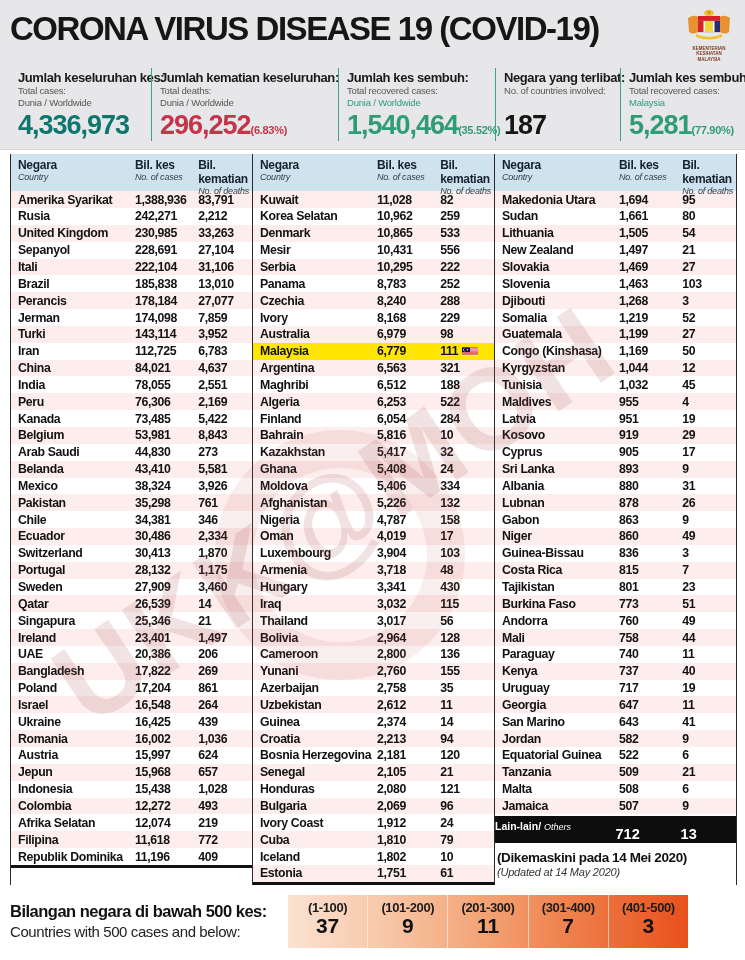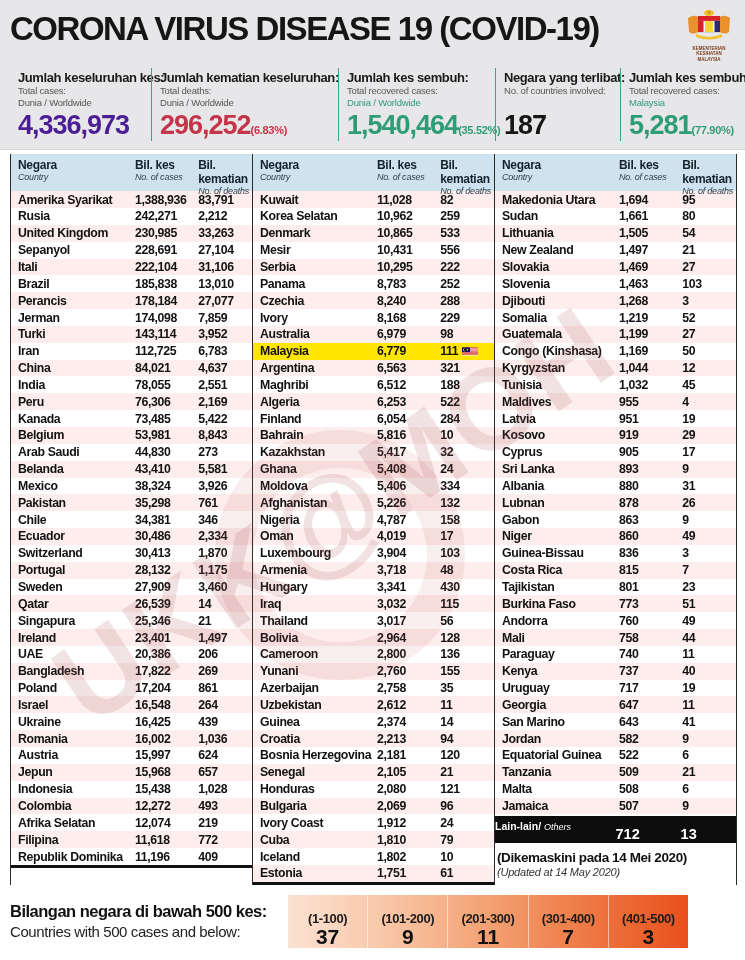--- a/index.html
+++ b/index.html
@@ -48,21 +48,21 @@
   .upd2 { font-size:11px; font-style:italic; color:#333; letter-spacing:-0.2px; margin-top:1px; }
 
   
   .footer { padding:10px 0 0 10px; }
   .footer-row1 { display:flex; align-items:center; }
   .f-left { width:278px; }
   .f-l1 { font-size:16.5px; font-weight:800; letter-spacing:-0.5px; color:#111; white-space:nowrap; }
   .f-l2 { font-size:15px; color:#222; letter-spacing:-0.4px; margin-top:2px; white-space:nowrap; }
   .range-bar { flex:1; height:53px; margin-right:57px; display:flex;
     background:linear-gradient(90deg,#fbe2d2 0%,#f8c7a8 24%,#f3a375 49%,#ee7a45 74%,#e8501d 100%); }
-  .range-cell { flex:1; text-align:center; padding-top:16px; }
+  .range-cell { flex:1; text-align:center; padding-top:5px; }
   .range-cell + .range-cell { border-left:1px solid rgba(255,255,255,.55); }
   .range-label { font-size:13px; font-weight:600; color:#1c1c1c; letter-spacing:-0.4px; }
   .range-count { font-size:21px; font-weight:800; color:#111; line-height:1.05; }
   .footer-row2 { display:flex; justify-content:flex-end; align-items:baseline; gap:30px; padding:7px 8px 0 0; }
 
   
   .watermark { position:absolute; left:30px; top:640px; font-size:115px; font-weight:800; color:rgba(170,80,80,.16); transform:rotate(-34deg); transform-origin:left top; white-space:nowrap; pointer-events:none; letter-spacing:2px; }
   .watermark-ring { position:absolute; left:215px; top:430px; width:250px; height:250px; border:38px solid rgba(190,90,80,.10); border-radius:50%; pointer-events:none; }
 </style>
 </head>
@@ -91,21 +91,21 @@
           <span>MALAYSIA</span>
         </div>
       </div>
     </div>
 
     <div class="stats">
       <div class="stat w-140">
         <div class="stat-title">Jumlah keseluruhan kes:</div>
         <div class="stat-sub">Total cases:</div>
         <div class="stat-sub s2" style="color: rgb(85, 85, 85);">Dunia / Worldwide</div>
-        <div class="stat-value" style="color: #4c1d95;"><span>4,336,973</span><span class="pct"></span></div>
+        <div class="stat-value" style="color: #0f766e;"><span>4,336,973</span><span class="pct"></span></div>
       </div>
       <div class="stat w-185">
         <div class="stat-title">Jumlah kematian keseluruhan:</div>
         <div class="stat-sub">Total deaths:</div>
         <div class="stat-sub s2" style="color: rgb(85, 85, 85);">Dunia / Worldwide</div>
         <div class="stat-value" style="color: rgb(197, 52, 72);"><span>296,252</span><span class="pct">(6.83%)</span></div>
       </div>
       <div class="stat w-155">
         <div class="stat-title">Jumlah kes sembuh:</div>
         <div class="stat-sub">Total recovered cases:</div>

